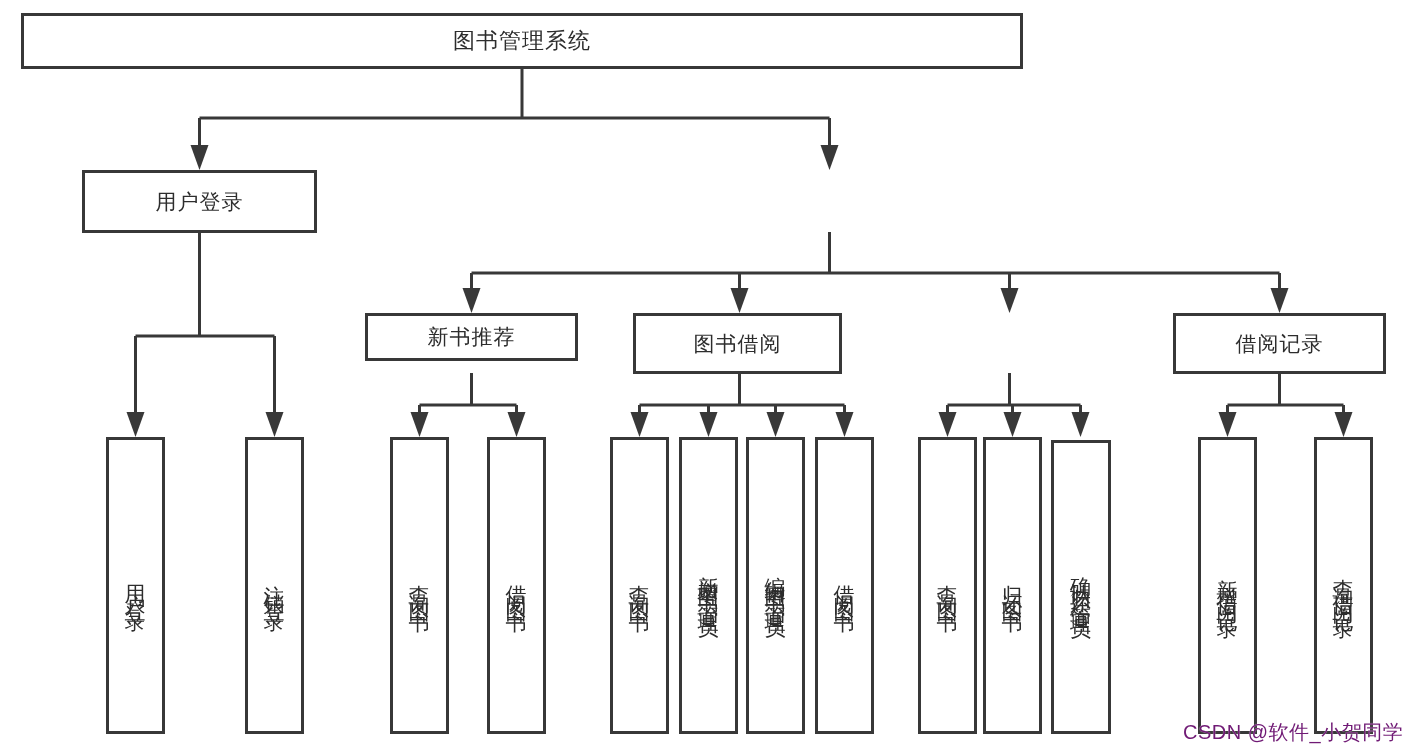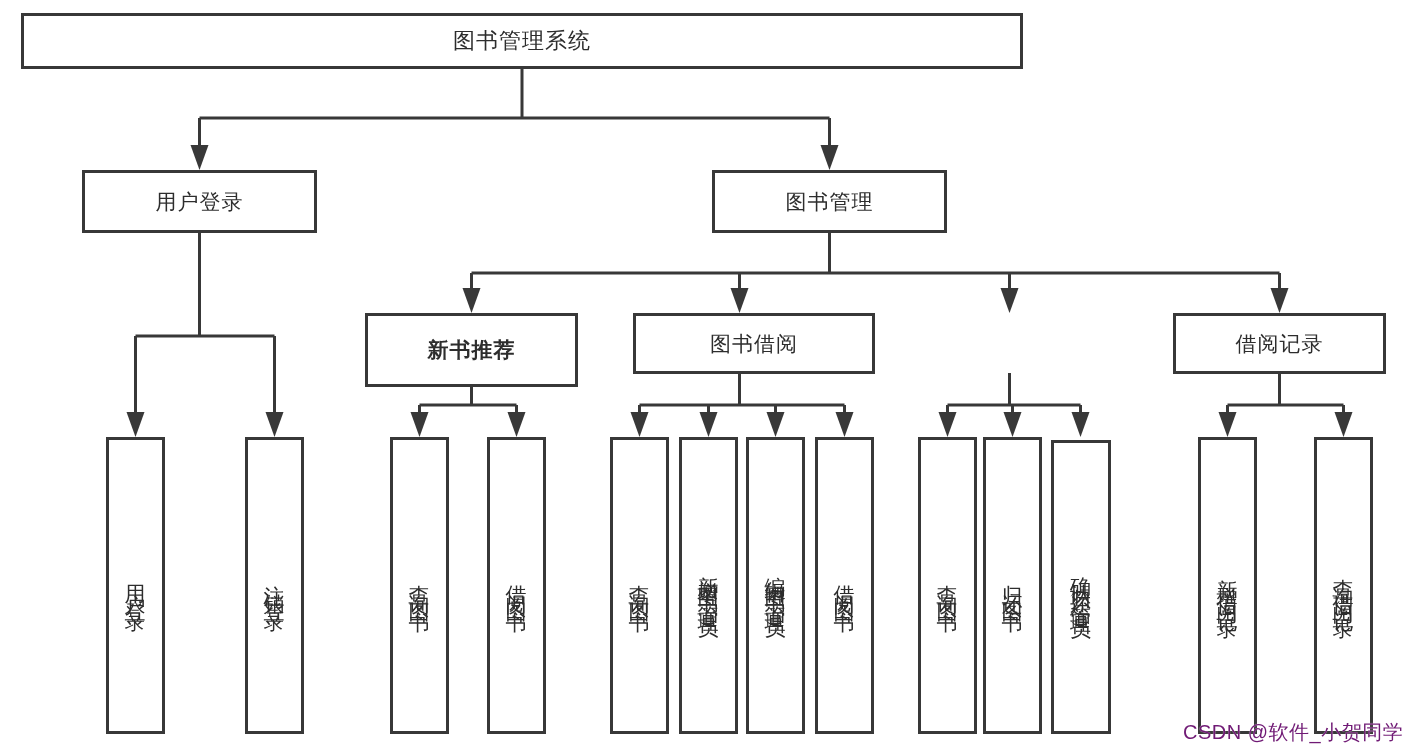--- a/index.html
+++ b/index.html
@@ -103,24 +103,23 @@
       <path d="M1003.5,412 L1021.5,412 L1012.5,437 Z"></path>
       <path d="M1071.5,412 L1089.5,412 L1080.5,437 Z"></path>
       <path d="M1218.5,412 L1236.5,412 L1227.5,437 Z"></path>
       <path d="M1334.5,412 L1352.5,412 L1343.5,437 Z"></path>
     </g>
   </svg>
 
   <div class="node root" style="left:21px; top:13px; width:1002px; height:56px;">图书管理系统</div>
 
   <div class="node" style="left:82px; top:170px; width:235px; height:63px;">用户登录</div>
-  <div class="node" style="left:712px; top:170px; width:235px; height:63px;">图书管理</div>
 
-  <div class="node" style="left:365px; top:313px; width:213px; height:74px;font-weight:bold;">新书推荐</div>
-  <div class="node" style="left:633px; top:313px; width:242px; height:61px;">图书借阅</div>
+  <div class="node" style="left:365px; top:313px; width:213px; height:48px;">新书推荐</div>
+  <div class="node" style="left:633px; top:313px; width:209px; height:61px;">图书借阅</div>
   <div class="node" style="left:1173px; top:313px; width:213px; height:61px;">借阅记录</div>
 
   <div class="vnode" style="left:106px; top:437px; width:59px; height:297px;">
     <span class="vtext">用户登录</span>
   </div>
   <div class="vnode" style="left:245px; top:437px; width:59px; height:297px;">
     <span class="vtext">注销登录</span>
   </div>
 
   <div class="vnode" style="left:390px; top:437px; width:59px; height:297px;">

